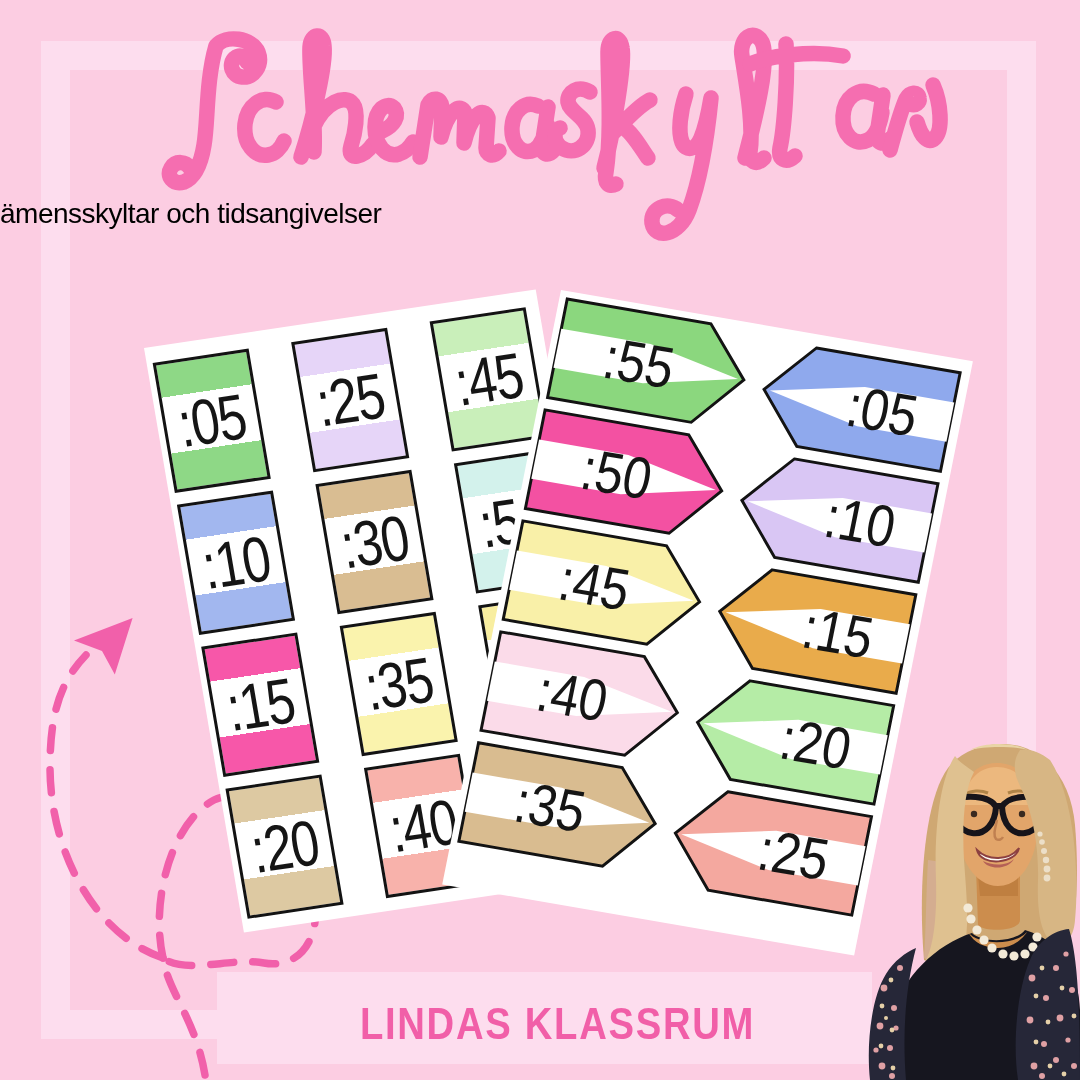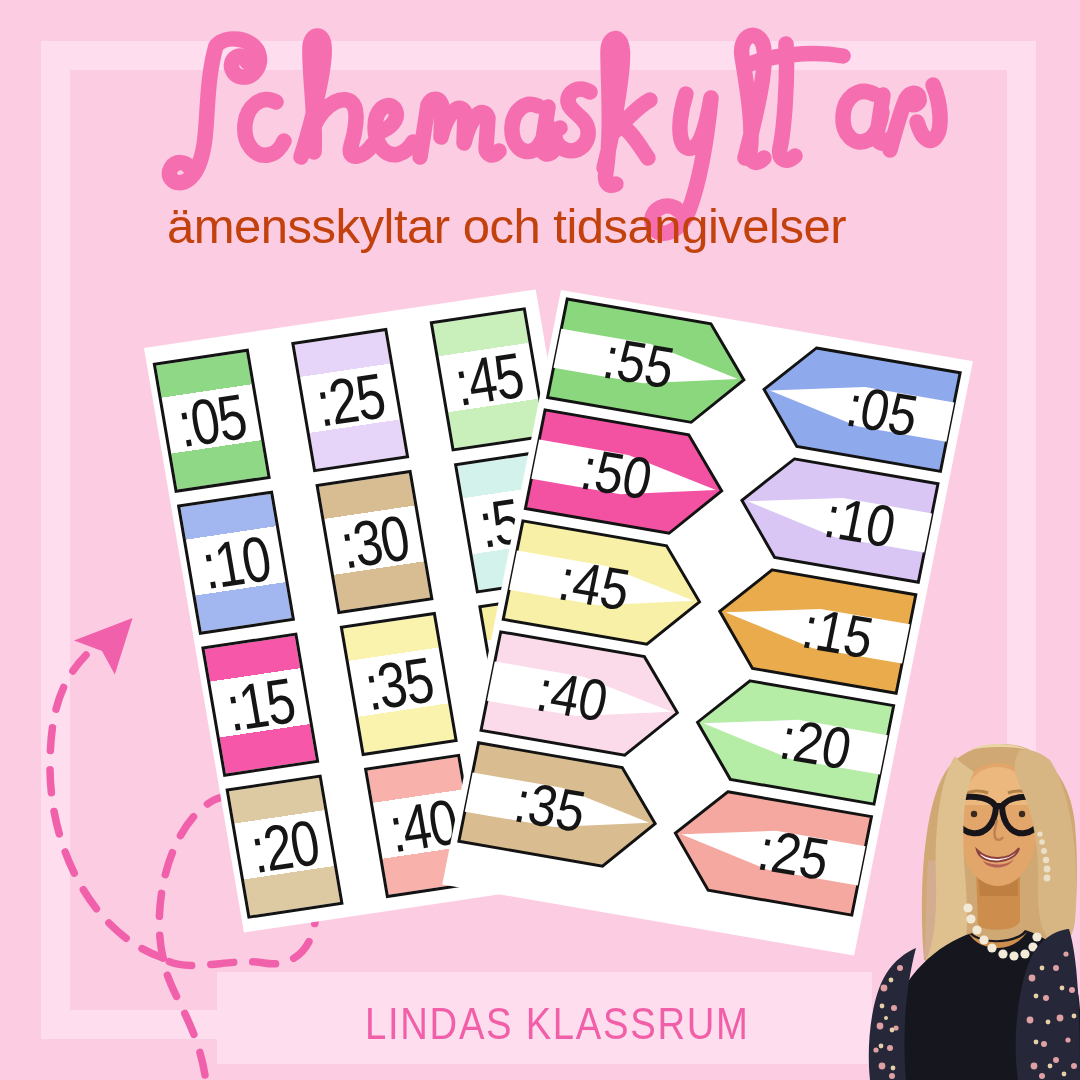--- a/index.html
+++ b/index.html
@@ -170,21 +170,21 @@
     <path d="M 745,158 C 756,116 770,58 762,42 C 754,28 739,38 742,56 C 746,82 754,124 750,152 C 749,162 756,166 764,158"></path>
 
     <path d="M 786,44 C 788,80 784,130 780,148 C 778,160 786,164 795,156 M 750,64 C 770,56 810,50 843,56"></path>
 
     <path d="M 874,94 C 858,86 844,98 843,116 C 842,134 854,147 868,140 C 876,136 880,124 882,112 M 883,95 L 877,135 C 876,143 883,146 890,139"></path>
 
     <path d="M 890,150 C 897,124 903,106 906,99 C 910,92 918,91 919,98 C 920,103 915,106 911,104 M 917,122 C 921,136 928,145 935,138 C 943,130 941,103 933,85"></path>
   </g>
 </svg>
 
-<div class="abs" style="left:0;top:198px;width:1013px;text-align:center;font-size:49px;color:#c2410c;letter-spacing:-0.5px;">ämensskyltar och tidsangivelser</div>
+<div class="abs" style="left:0;top:198px;width:1013px;text-align:left;font-size:28px;color:#000000;letter-spacing:-0.5px;">ämensskyltar och tidsangivelser</div>
 
 <svg class="abs" style="left:860px;top:730px;" width="220" height="350" viewBox="0 0 220 350">
 
   <path d="M 64,230 C 58,160 64,70 88,38 C 106,14 146,8 170,20 C 198,34 212,62 215,95 C 218,130 218,170 212,200 C 208,220 200,232 190,235 C 160,242 90,242 64,230 Z" fill="#cfa873"></path>
 
   <path d="M 68,130 C 66,165 66,200 64,228 C 76,234 90,236 100,232 C 104,200 103,165 102,135 Z" fill="#d4ad90"></path>
 
   <path d="M 116,138 L 160,138 L 160,190 C 160,201 126,203 118,195 Z" fill="#cc8d4d"></path>
 
   <path d="M 118,145 C 126,157 150,157 158,145 L 158,166 L 120,166 Z" fill="#bf7f40"></path>
@@ -289,13 +289,13 @@
       <circle cx="176" cy="266" r="2.4"></circle>
       <circle cx="188" cy="292" r="2.4"></circle>
     <circle cx="176" cy="312" r="2.4"></circle>
       <circle cx="190" cy="336" r="2.4"></circle>
       <circle cx="202" cy="258" r="2.4"></circle>
     <circle cx="204" cy="344" r="2.4"></circle>
       <circle cx="214" cy="286" r="2.4"></circle>
   </g>
 </svg>
 
-<div class="abs" style="left:230px;top:998px;width:655px;text-align:center;font-size:45px;font-weight:normal;letter-spacing:2px;color:#f15fa8;"><span style="display:inline-block;transform:scaleX(0.85);transform-origin:center;white-space:nowrap;">LINDAS KLASSRUM</span></div>
+<div class="abs" style="left:230px;top:998px;width:655px;text-align:center;font-size:45px;font-weight:bold;letter-spacing:2px;color:#f15fa8;"><span style="display:inline-block;transform:scaleX(0.85);transform-origin:center;white-space:nowrap;">LINDAS KLASSRUM</span></div>
 
 </body></html>

